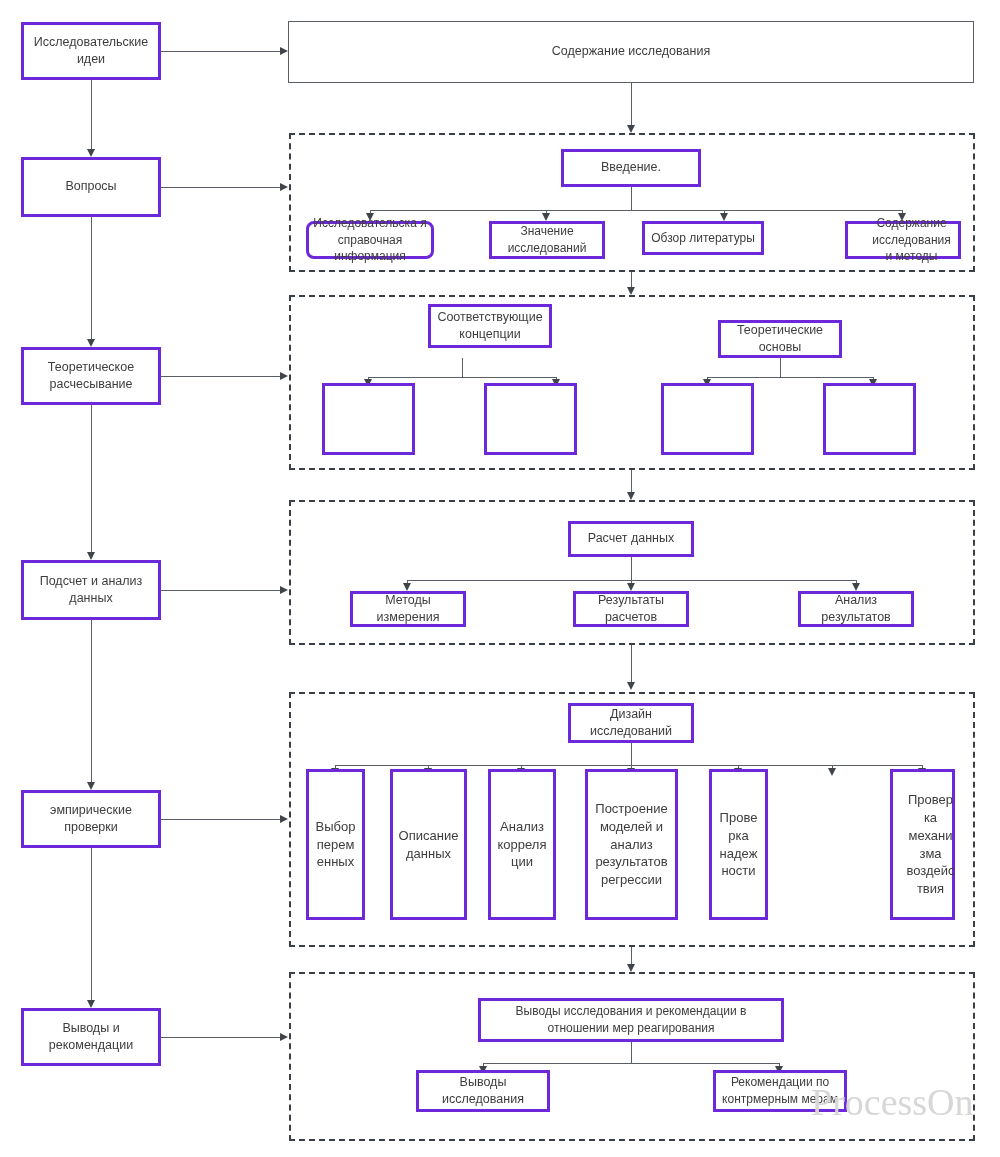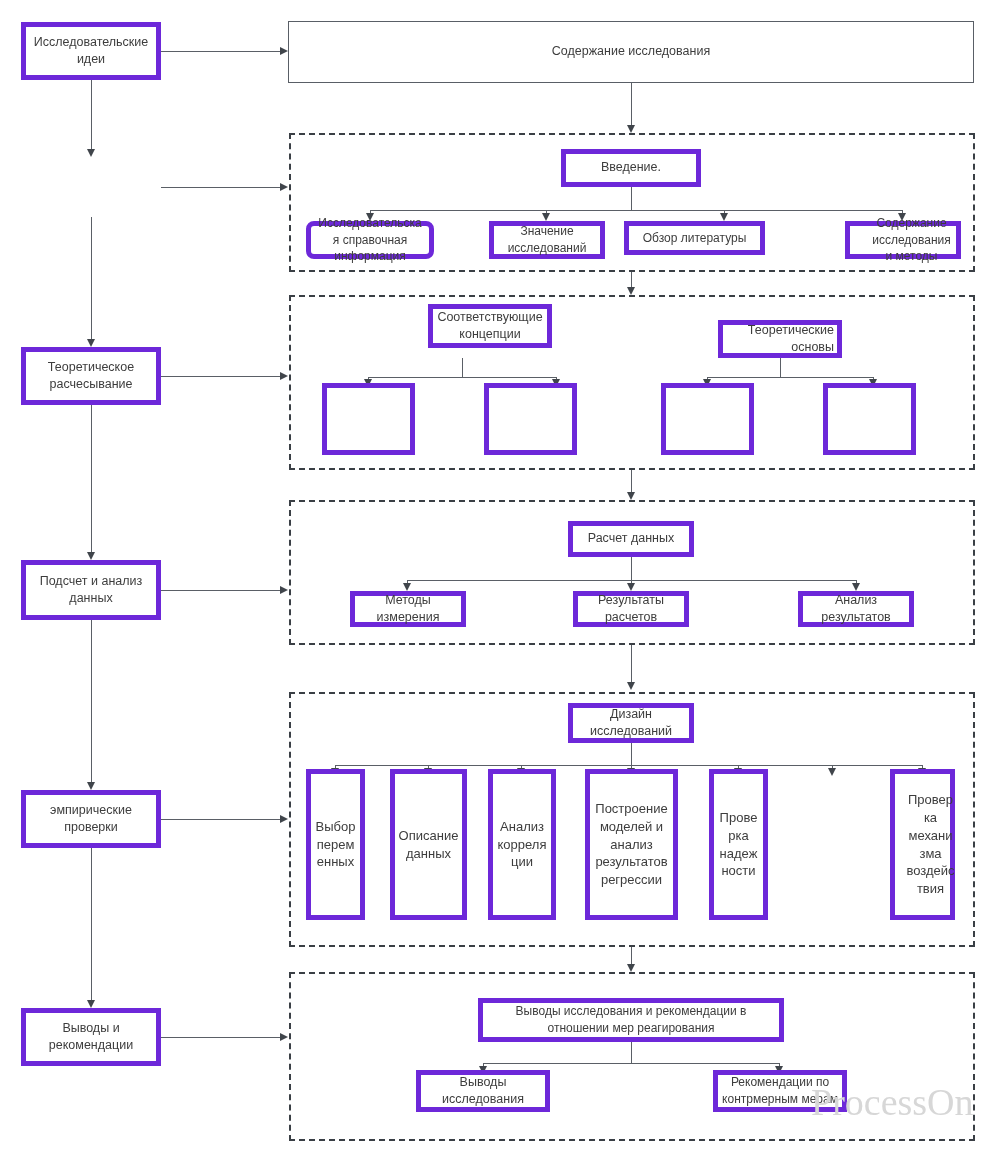--- a/index.html
+++ b/index.html
@@ -10,21 +10,21 @@
   #canvas{
     position:relative;
     width:1000px;
     height:1157px;
     background:#ffffff;
     overflow:hidden;
   }
   .box{
     position:absolute;
     box-sizing:border-box;
-    border:5px solid #6d28d9;
+    border:3px solid #6d28d9;
     background:#ffffff;
     display:flex;
     align-items:center;
     justify-content:center;
     text-align:center;
     color:#3d3d3d;
     line-height:1.38;
     padding:2px 3px;
   }
   .box.thick{ border:1.5px solid #595e66; }
@@ -67,20 +67,21 @@
   .f125{font-size:12.5px;}
   .f13{font-size:13px;}
 </style>
 </head>
 <body>
 
 <div id="canvas">
 
   <div class="box f125" style="left:21px;top:22px;width:140px;height:58px;">Исследовательские идеи</div>
 
+  <div class="box f125" style="left:21px;top:157px;width:140px;height:60px;">Вопросы</div>
 
   <div class="box f125" style="left:21px;top:347px;width:140px;height:58px;">Теоретическое расчесывание</div>
 
   <div class="box f125" style="left:21px;top:790px;width:140px;height:58px;">эмпирические проверки</div>
 
   <div class="box f125" style="left:21px;top:560px;width:140px;height:60px;">Подсчет и анализ данных</div>
 
   <div class="box f125" style="left:21px;top:1008px;width:140px;height:58px;">Выводы и рекомендации</div>
 
   <div class="ln v" style="left:91px;top:80px;height:69px;"></div>
@@ -131,30 +132,30 @@
   <div class="arrow-d" style="left:365.5px;top:213px;"></div>
   <div class="ln v" style="left:546px;top:210px;height:6px;"></div>
   <div class="arrow-d" style="left:541.5px;top:213px;"></div>
   <div class="ln v" style="left:724px;top:210px;height:6px;"></div>
   <div class="arrow-d" style="left:719.5px;top:213px;"></div>
   <div class="ln v" style="left:902px;top:210px;height:6px;"></div>
   <div class="arrow-d" style="left:897.5px;top:213px;"></div>
 
   <div class="box f12" style="left:306px;top:221px;width:128px;height:38px;border-radius:8px;">Исследовательска я справочная информация</div>
   <div class="box f12" style="left:489px;top:221px;width:116px;height:38px;">Значение исследований</div>
-  <div class="box f12" style="left:624px;top:221px;width:141px;height:34px;">Обзор литературы</div>
+  <div class="box f12" style="left:642px;top:221px;width:122px;height:34px;">Обзор литературы</div>
   <div class="box f12" style="left:845px;top:221px;width:116px;height:38px;padding-left:20px;">Содержание исследования и методы</div>
 
   <div class="ln v" style="left:631px;top:272px;height:15px;"></div>
   <div class="arrow-d" style="left:626.5px;top:287px;"></div>
 
   <div class="group" style="left:289px;top:295px;width:686px;height:175px;"></div>
 
   <div class="box f125" style="left:400px;top:304px;width:124px;height:44px;margin-left:28px;">Соответствующие концепции</div>
-  <div class="box f125" style="left:718px;top:320px;width:124px;height:38px;text-align:right;">Теоретические основы</div>
+  <div class="box f125" style="left:718px;top:320px;width:124px;height:38px;">Теоретические основы</div>
 
   <div class="ln v" style="left:462px;top:358px;height:19px;"></div>
   <div class="ln h" style="left:368px;top:377px;width:188px;"></div>
   <div class="ln v" style="left:368px;top:377px;height:5px;"></div>
   <div class="arrow-d" style="left:363.5px;top:379px;"></div>
   <div class="ln v" style="left:556px;top:377px;height:5px;"></div>
   <div class="arrow-d" style="left:551.5px;top:379px;"></div>
 
   <div class="box" style="left:322px;top:383px;width:93px;height:72px;"></div>
   <div class="box" style="left:484px;top:383px;width:93px;height:72px;"></div>

